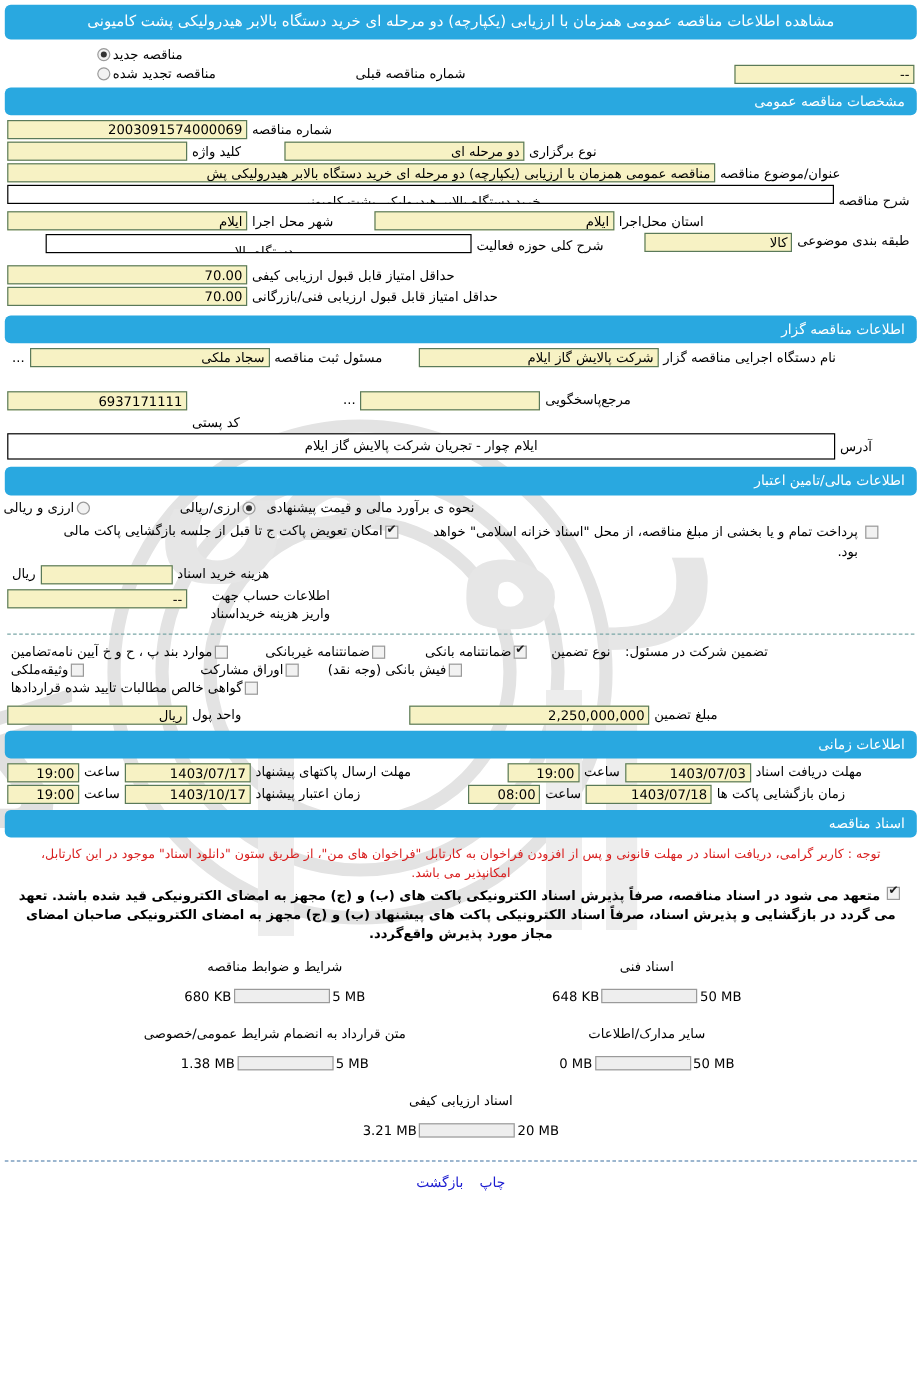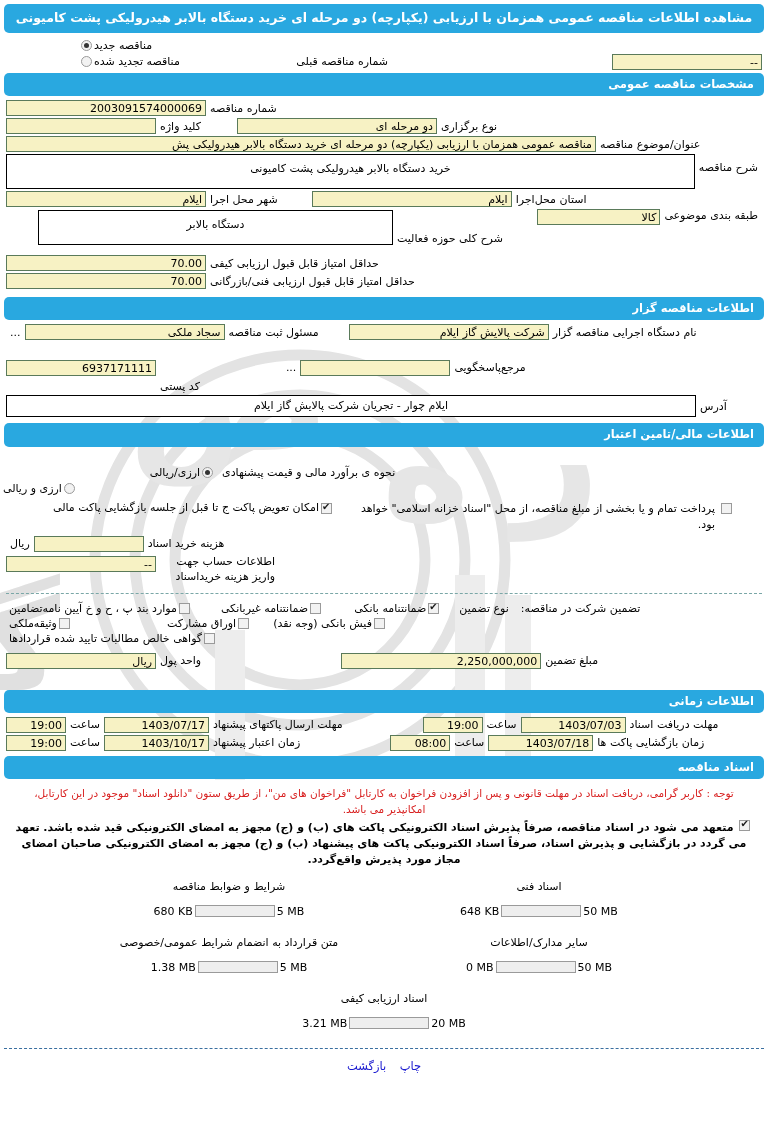--- a/index.html
+++ b/index.html
@@ -36,21 +36,21 @@
     position: relative;
     z-index: 2;
     width: 768px;
     padding: 0;
   }
 
   
   .bar {
     background: #29a8e0;
     color: #ffffff;
-    font-weight: bold;
+    font-weight: normal;
     font-size: 11.5px;
     border-radius: 5px;
     padding: 4px 10px 5px 10px;
     margin: 3px 4px 4px 4px;
     text-align: right;
     line-height: 1.25;
     box-sizing: border-box;
   }
   .bar.title {
     text-align: center;
@@ -85,21 +85,21 @@
     padding: 0 3px;
     box-sizing: border-box;
     text-align: right;
     overflow: hidden;
     white-space: nowrap;
   }
   .fld.num { direction: ltr; text-align: right; }
   .plain {
     background: #ffffff;
     border: 1px solid #000;
-    height: 35px;
+    height: 16px;
     line-height: 28px;
     font-size: 11px;
     padding: 0 6px;
     box-sizing: border-box;
     text-align: center;
     overflow: hidden;
     white-space: nowrap;
   }
   .plain.thin { height: 18px; line-height: 18px; }
 
@@ -357,21 +357,21 @@
   </div>
 
   <div class="bar" style="margin-top:6px;">اطلاعات مالی/تامین اعتبار</div>
 
   <div class="row" style="justify-content:flex-end; padding-left:0;">
     <span class="lbl">نحوه ی برآورد مالی و قیمت پیشنهادی</span>
     <span class="optline">
       <span class="radio on"></span>
       <span>ارزی/ریالی</span>
     </span>
-    <span class="optline" style="margin-right:70px;margin-top:31px;">
+    <span class="optline" style="margin-right:70px;">
       <span class="radio"></span>
       <span>ارزی و ریالی</span>
     </span>
   </div>
 
   <div class="row" style="justify-content:flex-end; align-items:flex-start; margin-top:6px;">
     <span class="cbx" style="margin-top:2px;"></span>
     <span class="lbl" style="max-width:365px; white-space:normal; text-align:right; line-height:1.5;">پرداخت تمام و یا بخشی از مبلغ مناقصه، از محل "اسناد خزانه اسلامی" خواهد بود.</span>
     <span class="optline" style="margin-right:12px; align-items:flex-start;margin-left:47px;">
       <span class="cbx on" style="margin-top:2px;"></span>
@@ -386,21 +386,21 @@
   </div>
 
   <div class="row" style="justify-content:flex-end; align-items:flex-start;">
     <span class="lbl" style="max-width:115px; white-space:normal; text-align:right; line-height:1.4;">اطلاعات حساب جهت واریز هزینه خریداسناد</span>
     <div class="fld w-150" style="margin-top:2px;">--</div>
   </div>
 
   <div class="dotted"></div>
 
   <div class="row" style="justify-content:flex-end; align-items:flex-start;">
-    <span class="lbl">تضمین شرکت در مناقصه:</span>
+    <span class="lbl">تضمین شرکت در مسئول:</span>
     <span class="lbl" style="margin-right:4px;">نوع تضمین</span>
     <span class="optline" style="margin-right:14px;">
       <span class="cbx on"></span>
       <span>ضمانتنامه بانکی</span>
     </span>
     <span class="optline" style="margin-right:28px;">
       <span class="cbx"></span>
       <span>ضمانتنامه غیربانکی</span>
     </span>
     <span class="optline" style="margin-right:26px;">
@@ -432,21 +432,21 @@
   </div>
 
   <div class="row" style="justify-content:flex-end; margin-top:8px;">
     <span class="lbl">مبلغ تضمین</span>
     <div class="fld num w-200">2,250,000,000</div>
     <span class="lbl" style="margin-right:136px;">واحد پول</span>
     <div class="fld w-150">ریال</div>
   </div>
 
 
-  <div class="bar" style="margin-top:21px;">اطلاعات زمانی</div>
+  <div class="bar" style="margin-top:5px;">اطلاعات زمانی</div>
 
   <div class="row" style="justify-content:flex-end;">
     <span class="lbl">مهلت دریافت اسناد</span>
     <div class="fld num w-105">1403/07/03</div>
     <span class="lbl">ساعت</span>
     <div class="fld num w-60">19:00</div>
     <span class="lbl" style="margin-right:76px;">مهلت ارسال پاکتهای پیشنهاد</span>
     <div class="fld num w-105">1403/07/17</div>
     <span class="lbl">ساعت</span>
     <div class="fld num w-60">19:00</div>

